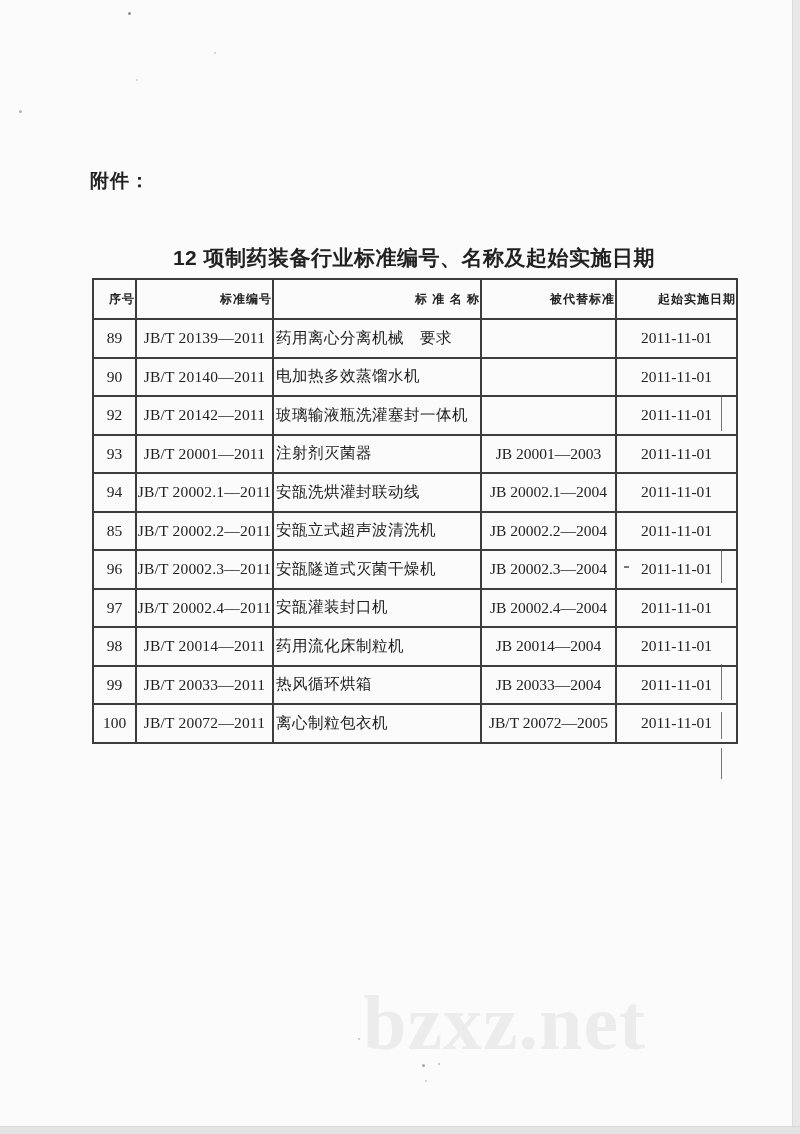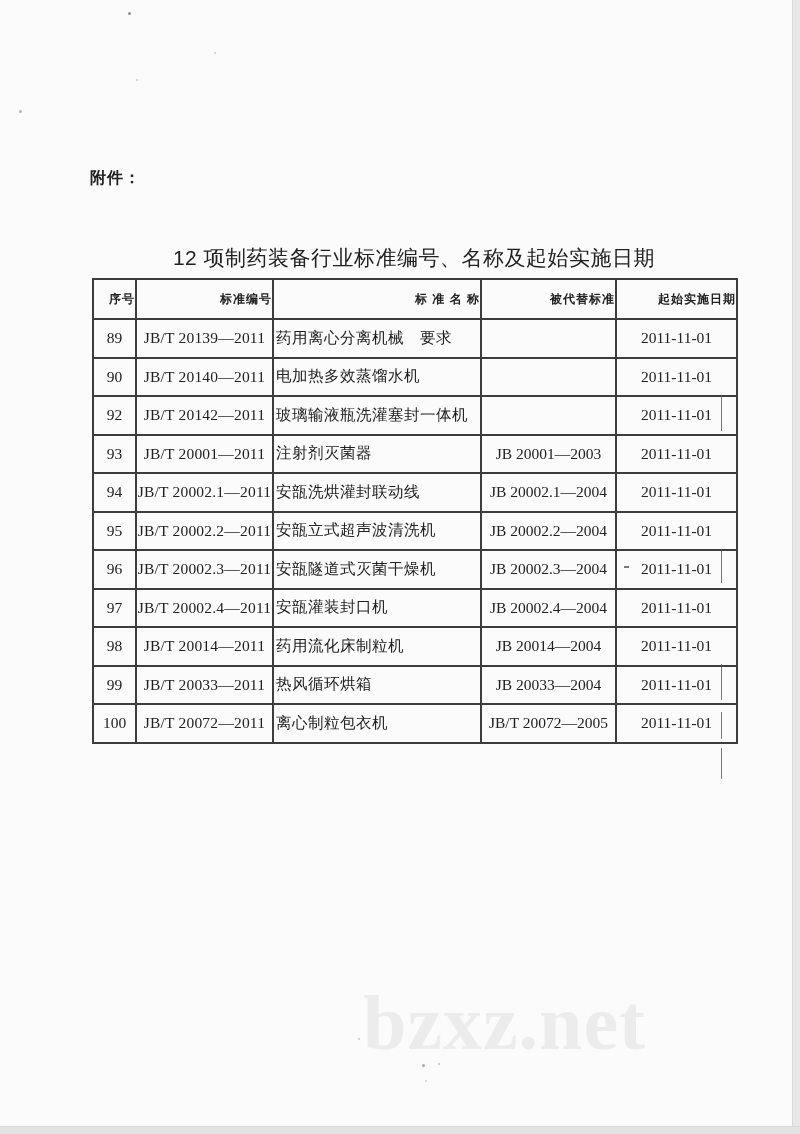--- a/index.html
+++ b/index.html
@@ -12,28 +12,28 @@
   .page{
     position:relative;
     width:800px;height:1134px;
     background:var(--paper);
     overflow:hidden;
     font-family:"Liberation Serif","DejaVu Serif",serif;
     color:var(--ink);
   }
   .attachment{
     position:absolute;left:90px;top:168px;
-    font-size:16px;font-weight:bold;letter-spacing:1px;
+    font-size:19px;font-weight:bold;letter-spacing:1px;
     font-family:"Liberation Serif","DejaVu Serif",serif;
   }
   .doc-title{
     position:absolute;left:92px;top:244px;width:644px;
     text-align:center;
     font-family:"Liberation Sans","DejaVu Sans",sans-serif;
-    font-size:21px;font-weight:normal;letter-spacing:0.5px;
+    font-size:21px;font-weight:bold;letter-spacing:0.5px;
     white-space:nowrap;
   }
   table.std{
     position:absolute;left:92px;top:278px;
     border-collapse:collapse;table-layout:fixed;
     width:644px;
   }
   table.std th,table.std td{
     border:2px solid var(--line);
     padding:0;
@@ -135,21 +135,21 @@
       <td class="cell-date">2011-11-01</td>
     </tr>
         <tr>
       <td class="cell-no">94</td>
       <td class="cell-std">JB/T 20002.1—2011</td>
       <td class="cell-name">安瓿洗烘灌封联动线</td>
       <td class="cell-replaced">JB 20002.1—2004</td>
       <td class="cell-date">2011-11-01</td>
     </tr>
         <tr>
-      <td class="cell-no">95</td>
+      <td class="cell-no">85</td>
       <td class="cell-std">JB/T 20002.2—2011</td>
       <td class="cell-name">安瓿立式超声波清洗机</td>
       <td class="cell-replaced">JB 20002.2—2004</td>
       <td class="cell-date">2011-11-01</td>
     </tr>
         <tr>
       <td class="cell-no">96</td>
       <td class="cell-std">JB/T 20002.3—2011</td>
       <td class="cell-name">安瓿隧道式灭菌干燥机</td>
       <td class="cell-replaced">JB 20002.3—2004</td>

